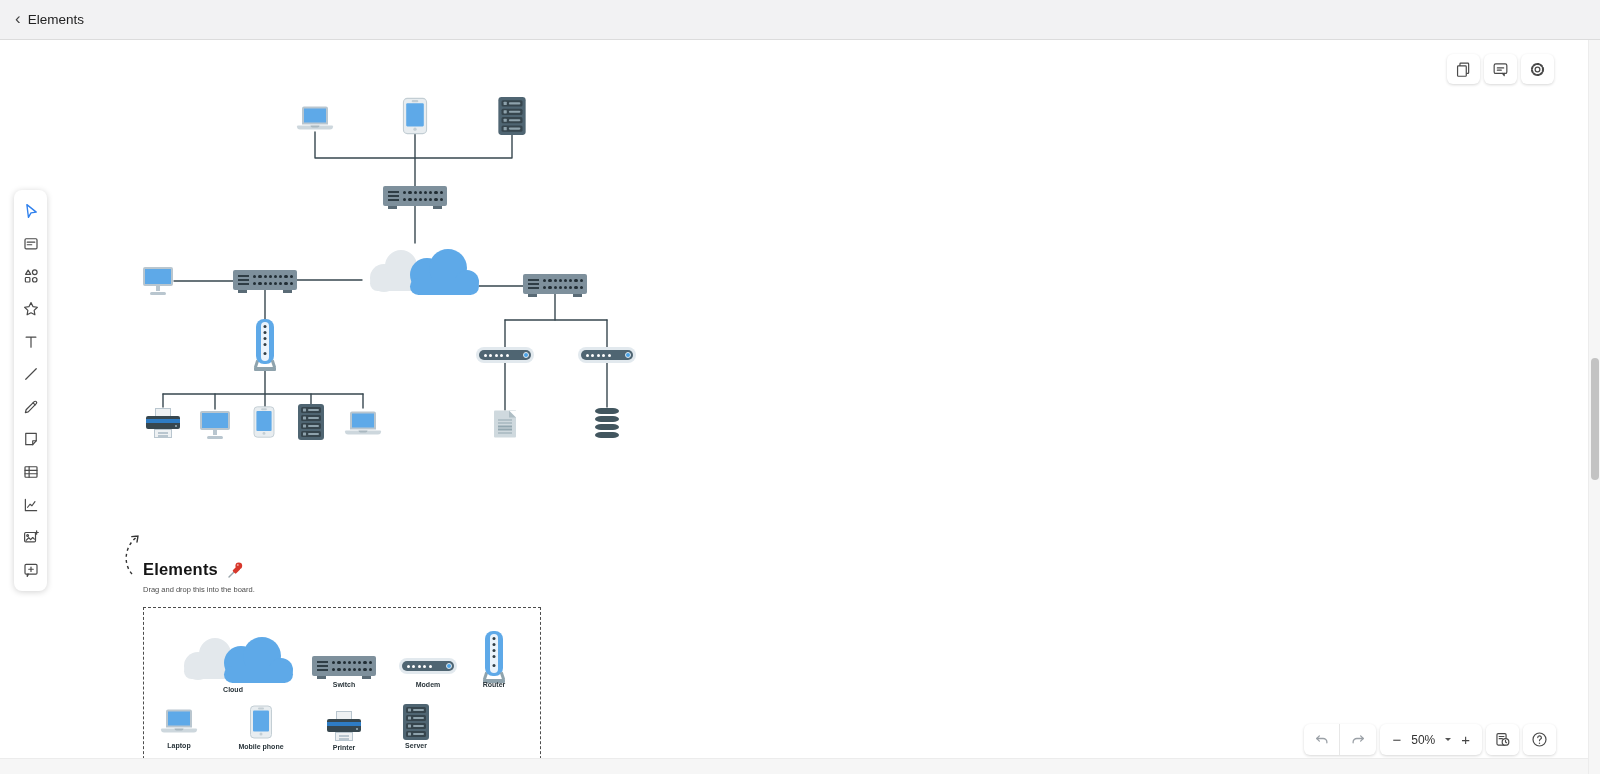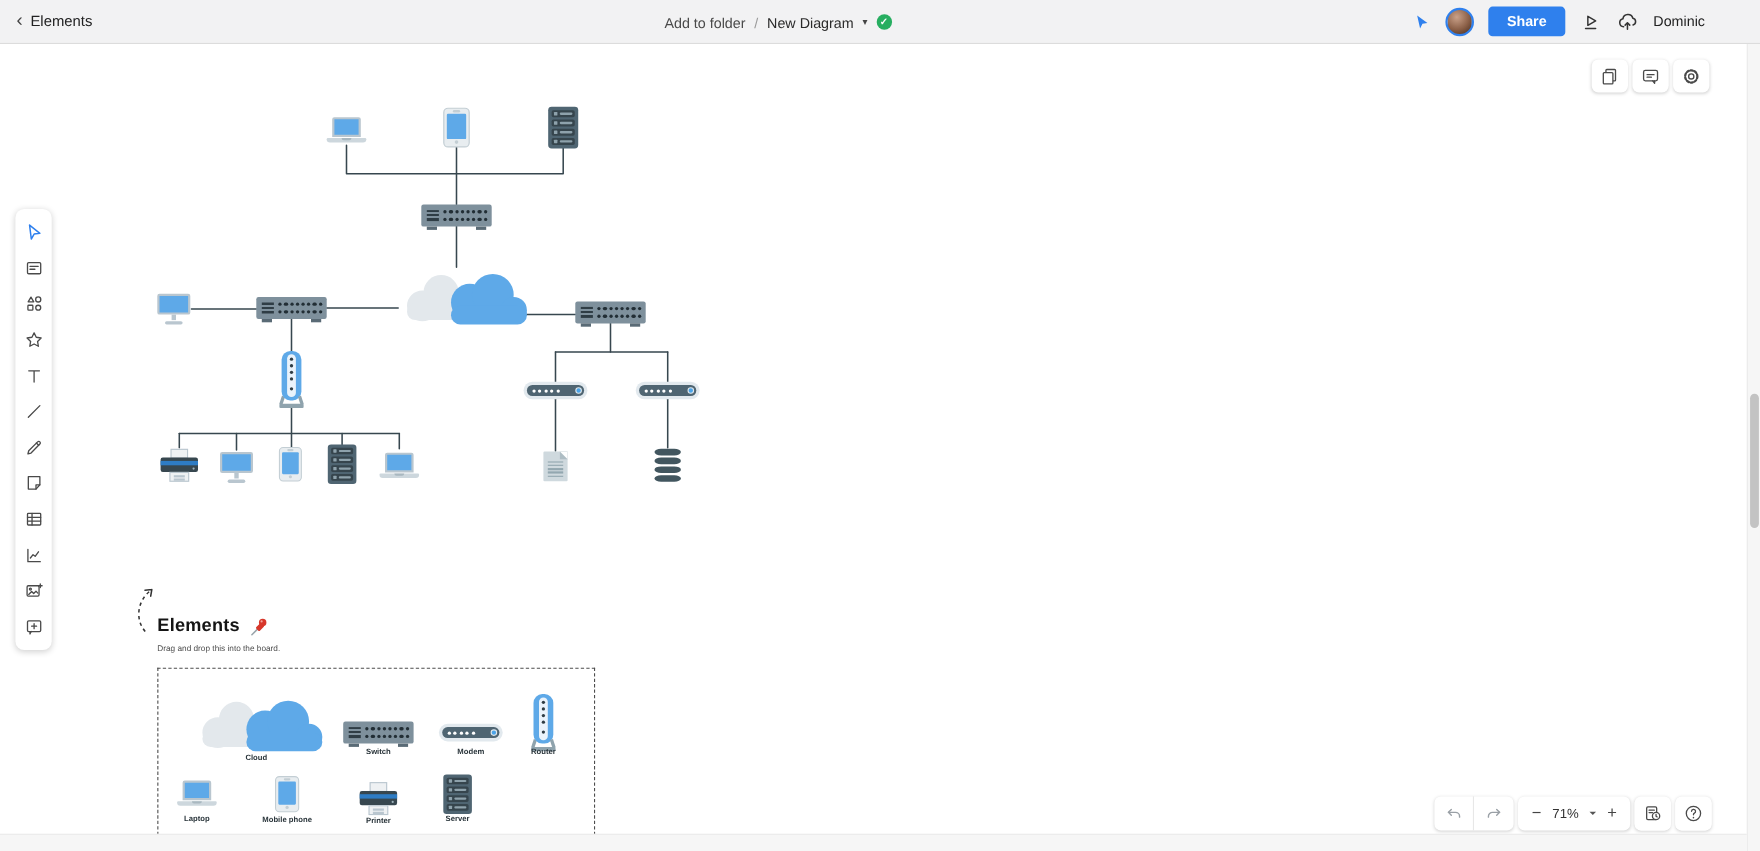--- a/index.html
+++ b/index.html
@@ -395,50 +395,20 @@
         <i class="r"></i>
       </div>
       <div class="pal-label" style="left: 416px; top: 745px;">Server</div>
     </div>
 
   <div class="topbar">
     <div class="tb-left">
       <span class="chev">‹</span>
       <span>Elements</span>
     </div>
-    <div class="crumbs">
-      <span class="crumb-folder">Add to folder</span>
-      <span class="crumb-sep">/</span>
-      <span class="crumb-title">New Diagram</span>
-      <span class="caret">▾</span>
-      <span class="check">✓</span>
-    </div>
-    <div class="tb-right">
-      <span class="hd-ic">
-        <svg width="16" height="16" viewBox="0 0 24 24">
-            <path d="M5 3l14 10.5-6.8.9L9 21z" fill="#2f80ed" stroke="none"></path>
-          </svg>
-      </span>
-      <span class="avatar"></span>
-      <button class="share-btn">Share</button>
-      <span class="hd-ic">
-        <svg width="20" height="20" viewBox="0 0 24 24">
-            <path d="M9 5.8l8.5 4.9L9 15.6z"></path>
-            <path d="M6.5 19h11"></path>
-          </svg>
-      </span>
-      <span class="hd-ic">
-        <svg width="21" height="21" viewBox="0 0 24 24">
-            <path d="M8 17.5a4.2 4.2 0 0 1-.7-8.3 5.3 5.3 0 0 1 10.3-.6 3.6 3.6 0 0 1 .2 7"></path>
-            <path d="M12 20v-6"></path>
-            <path d="M9.6 15.8L12 13.4l2.4 2.4"></path>
-          </svg>
-      </span>
-      <span class="user-name">Dominic</span>
-    </div>
   </div>
 
   <div class="toolbar">
     <button class="tbtn">
       <svg width="18" height="18" viewBox="0 0 24 24">
           <path d="M6.5 3.5L19 13.5l-7 .9-3.4 6z" fill="#fff" stroke="#2f80ed" stroke-width="1.8"></path>
         </svg>
       </button>
     <button class="tbtn">
       <svg width="18" height="18" viewBox="0 0 24 24">
@@ -558,21 +528,21 @@
         </button>
       <button class="ub">
         <svg width="18" height="18" viewBox="0 0 24 24">
             <path d="M15.5 6.5L19 10l-3.5 3.5"></path>
             <path d="M19 10h-8.5a5 4.8 0 0 0-5 4.8v1"></path>
           </svg>
         </button>
     </div>
     <div class="group zoomgrp">
       <button class="zbtn">−</button>
-      <span class="zoom-val">71%</span>
+      <span class="zoom-val">50%</span>
       <span class="caret2"></span>
       <button class="zbtn">+</button>
     </div>
     <div class="group">
       <button class="sq-btn" style="box-shadow:none">
         <svg width="19" height="19" viewBox="0 0 24 24">
             <rect x="5" y="4.5" width="11.5" height="14.5" rx="1.5"></rect>
             <path d="M7.8 8.2h6M7.8 11h4"></path>
             <circle cx="15.8" cy="15" r="4.2" fill="#fff"></circle>
             <path d="M15.8 13.2v1.9l1.3.9"></path>

